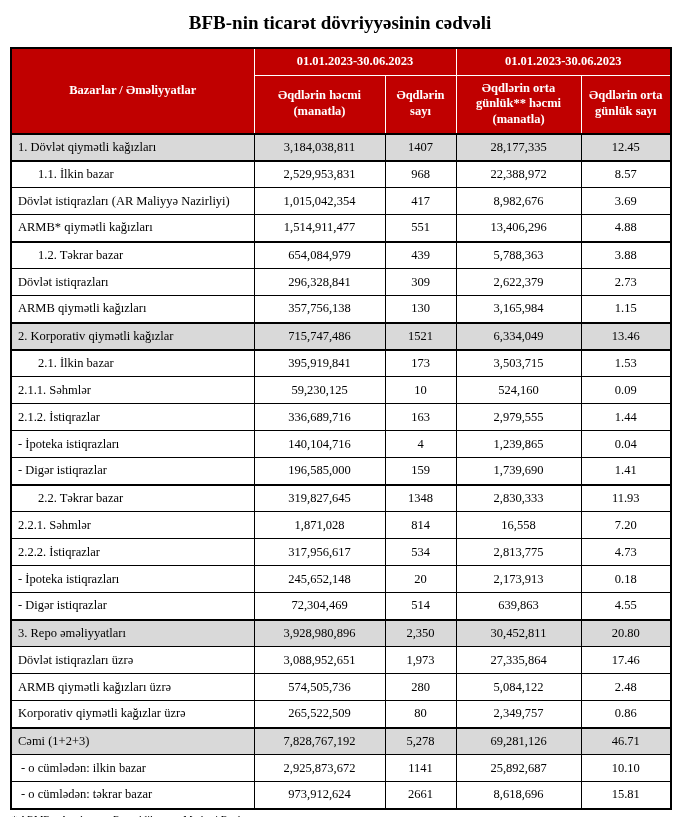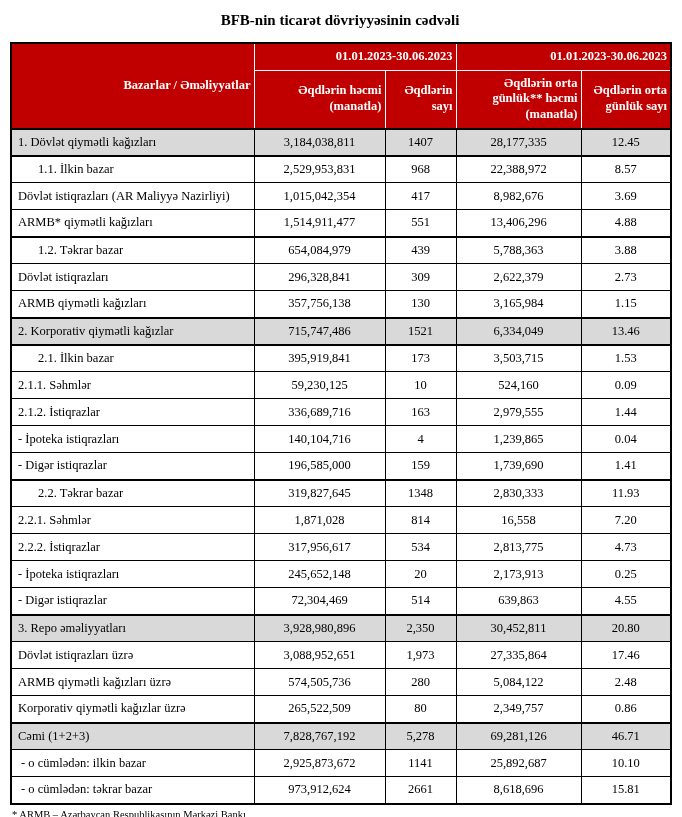--- a/index.html
+++ b/index.html
@@ -7,35 +7,35 @@
   body {
     width: 682px;
     min-height: 817px;
     font-family: "Liberation Serif", serif;
     color: #000;
   }
   .page { padding: 8px 12px 6px 10px; }
   .title {
     text-align: center;
     font-weight: bold;
-    font-size: 15px;
+    font-size: 19px;
     padding: 4px 0 13px 0;
   }
   table {
     border-collapse: collapse;
     width: 660px;
     table-layout: fixed;
     border: 2px solid #000;
   }
   thead th {
     background: #C00000;
     color: #fff;
     border: 1px solid #fff;
     font-weight: bold;
-    text-align: right;
+    text-align: center;
     vertical-align: middle;
     font-size: 12.5px;
     padding: 5px 3px;
     line-height: 1.25;
   }
   thead tr.period-row th { height: 27px; }
   thead tr.colhead-row th { height: 52px; }
   tbody td {
     border: 1px solid #000;
     font-size: 12.5px;
@@ -199,21 +199,21 @@
           <td class="num-cell">317,956,617</td>
           <td class="num-cell">534</td>
           <td class="num-cell">2,813,775</td>
           <td class="num-cell">4.73</td>
         </tr>
         <tr class="row-item">
           <td class="label-cell">- İpoteka istiqrazları</td>
           <td class="num-cell">245,652,148</td>
           <td class="num-cell">20</td>
           <td class="num-cell">2,173,913</td>
-          <td class="num-cell">0.25</td>
+          <td class="num-cell">0.18</td>
         </tr>
         <tr class="row-item">
           <td class="label-cell">- Digər istiqrazlar</td>
           <td class="num-cell">72,304,469</td>
           <td class="num-cell">514</td>
           <td class="num-cell">639,863</td>
           <td class="num-cell">4.55</td>
         </tr>
         <tr class="row-section">
           <td class="label-cell">3. Repo əməliyyatları</td>

